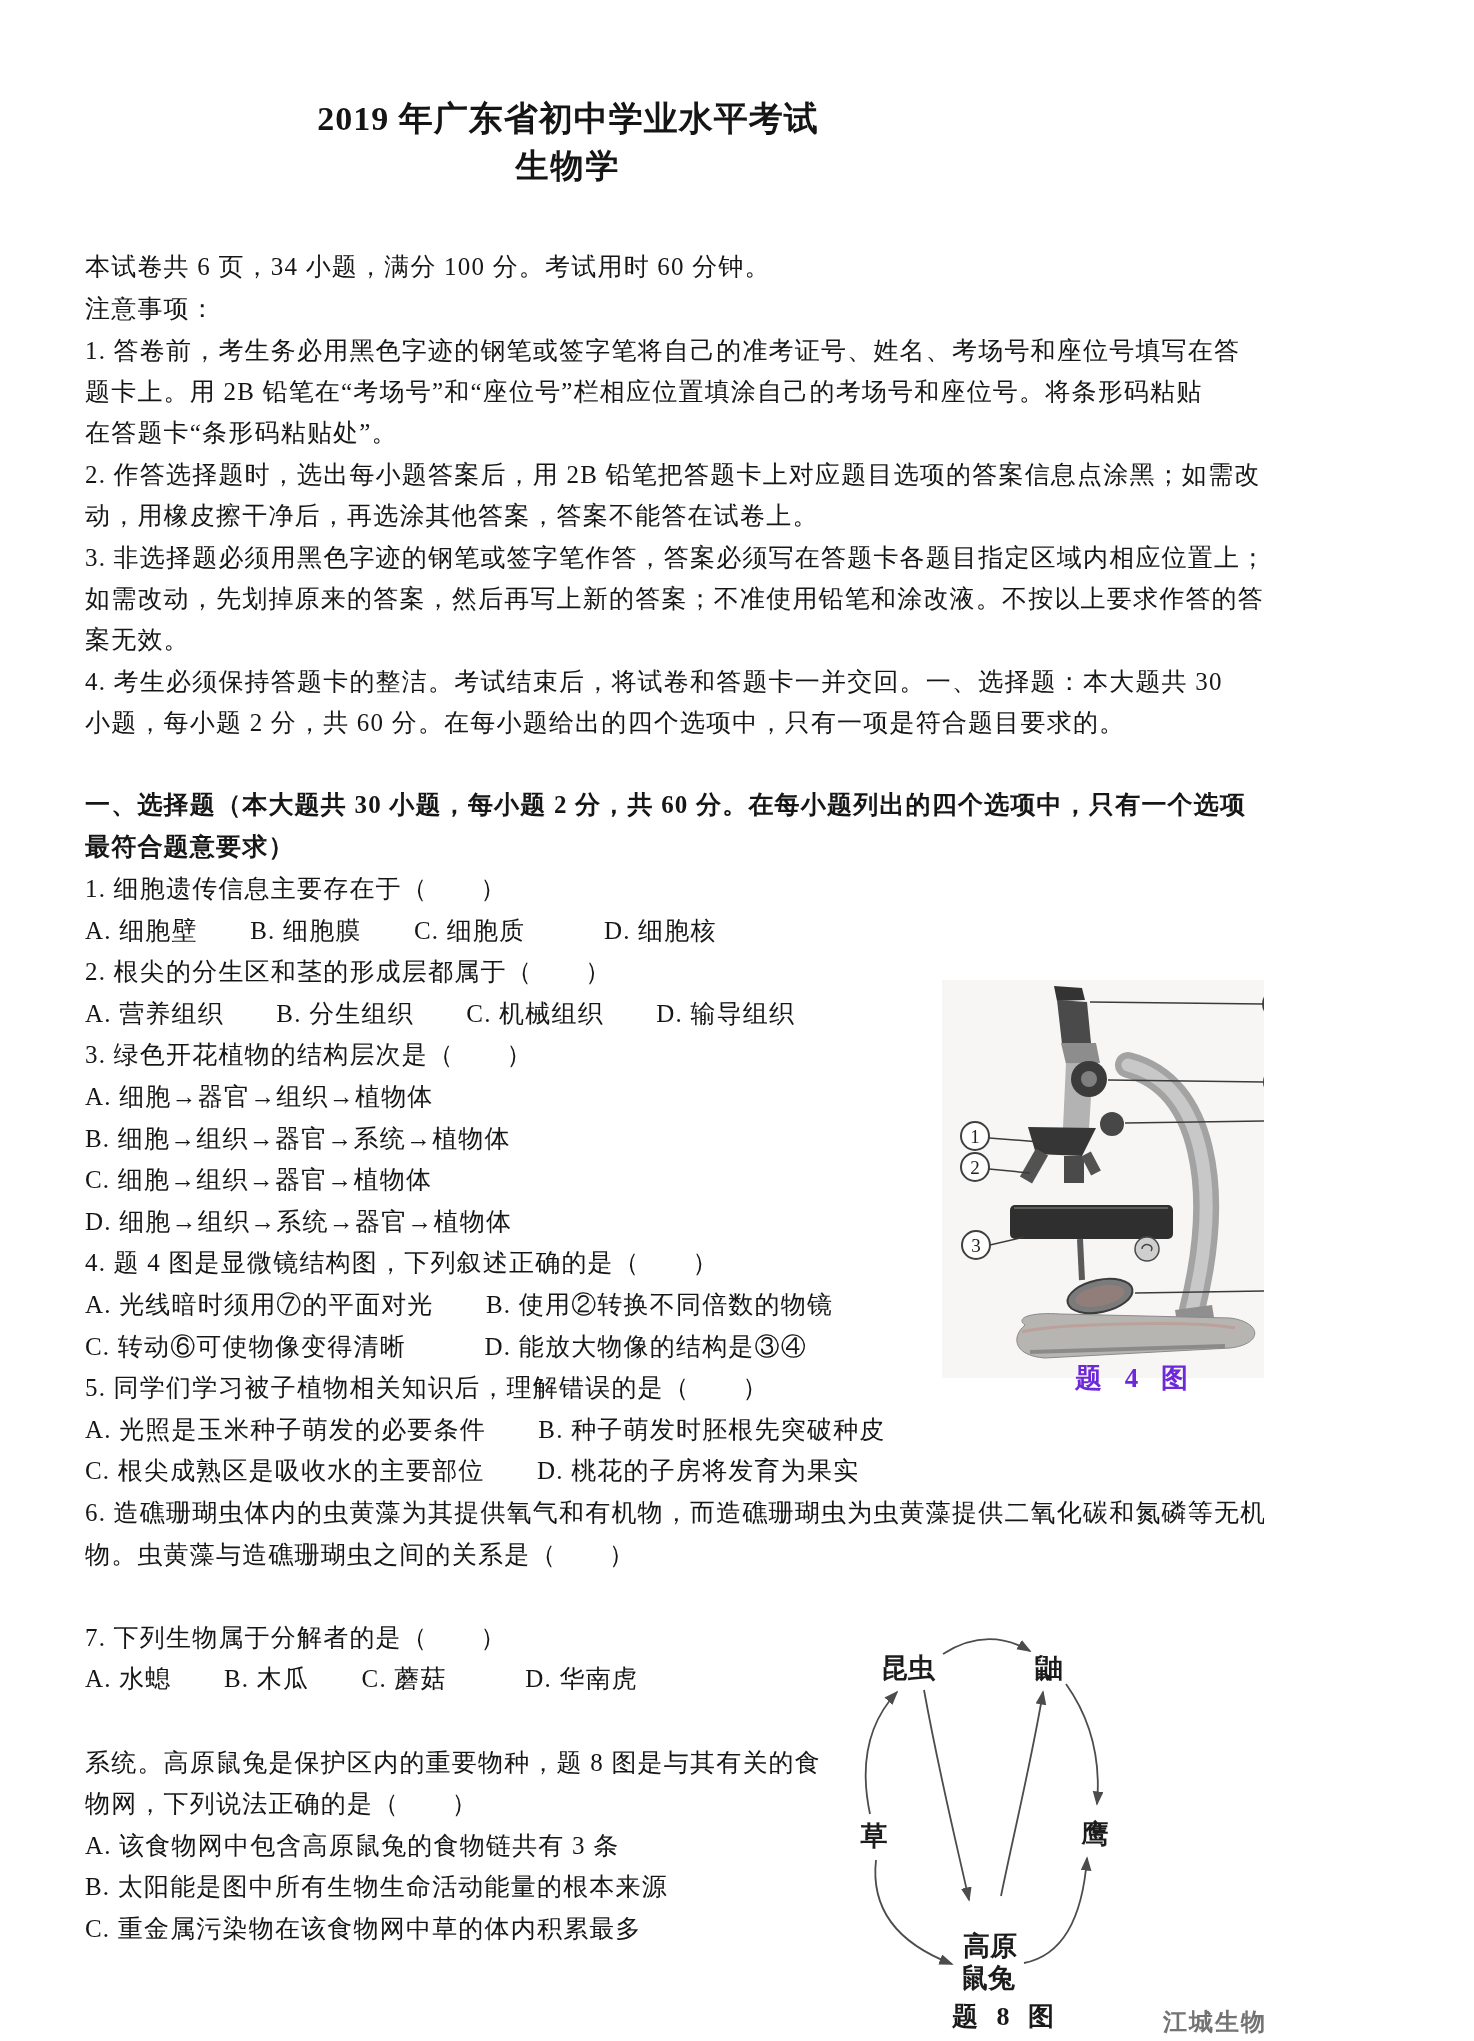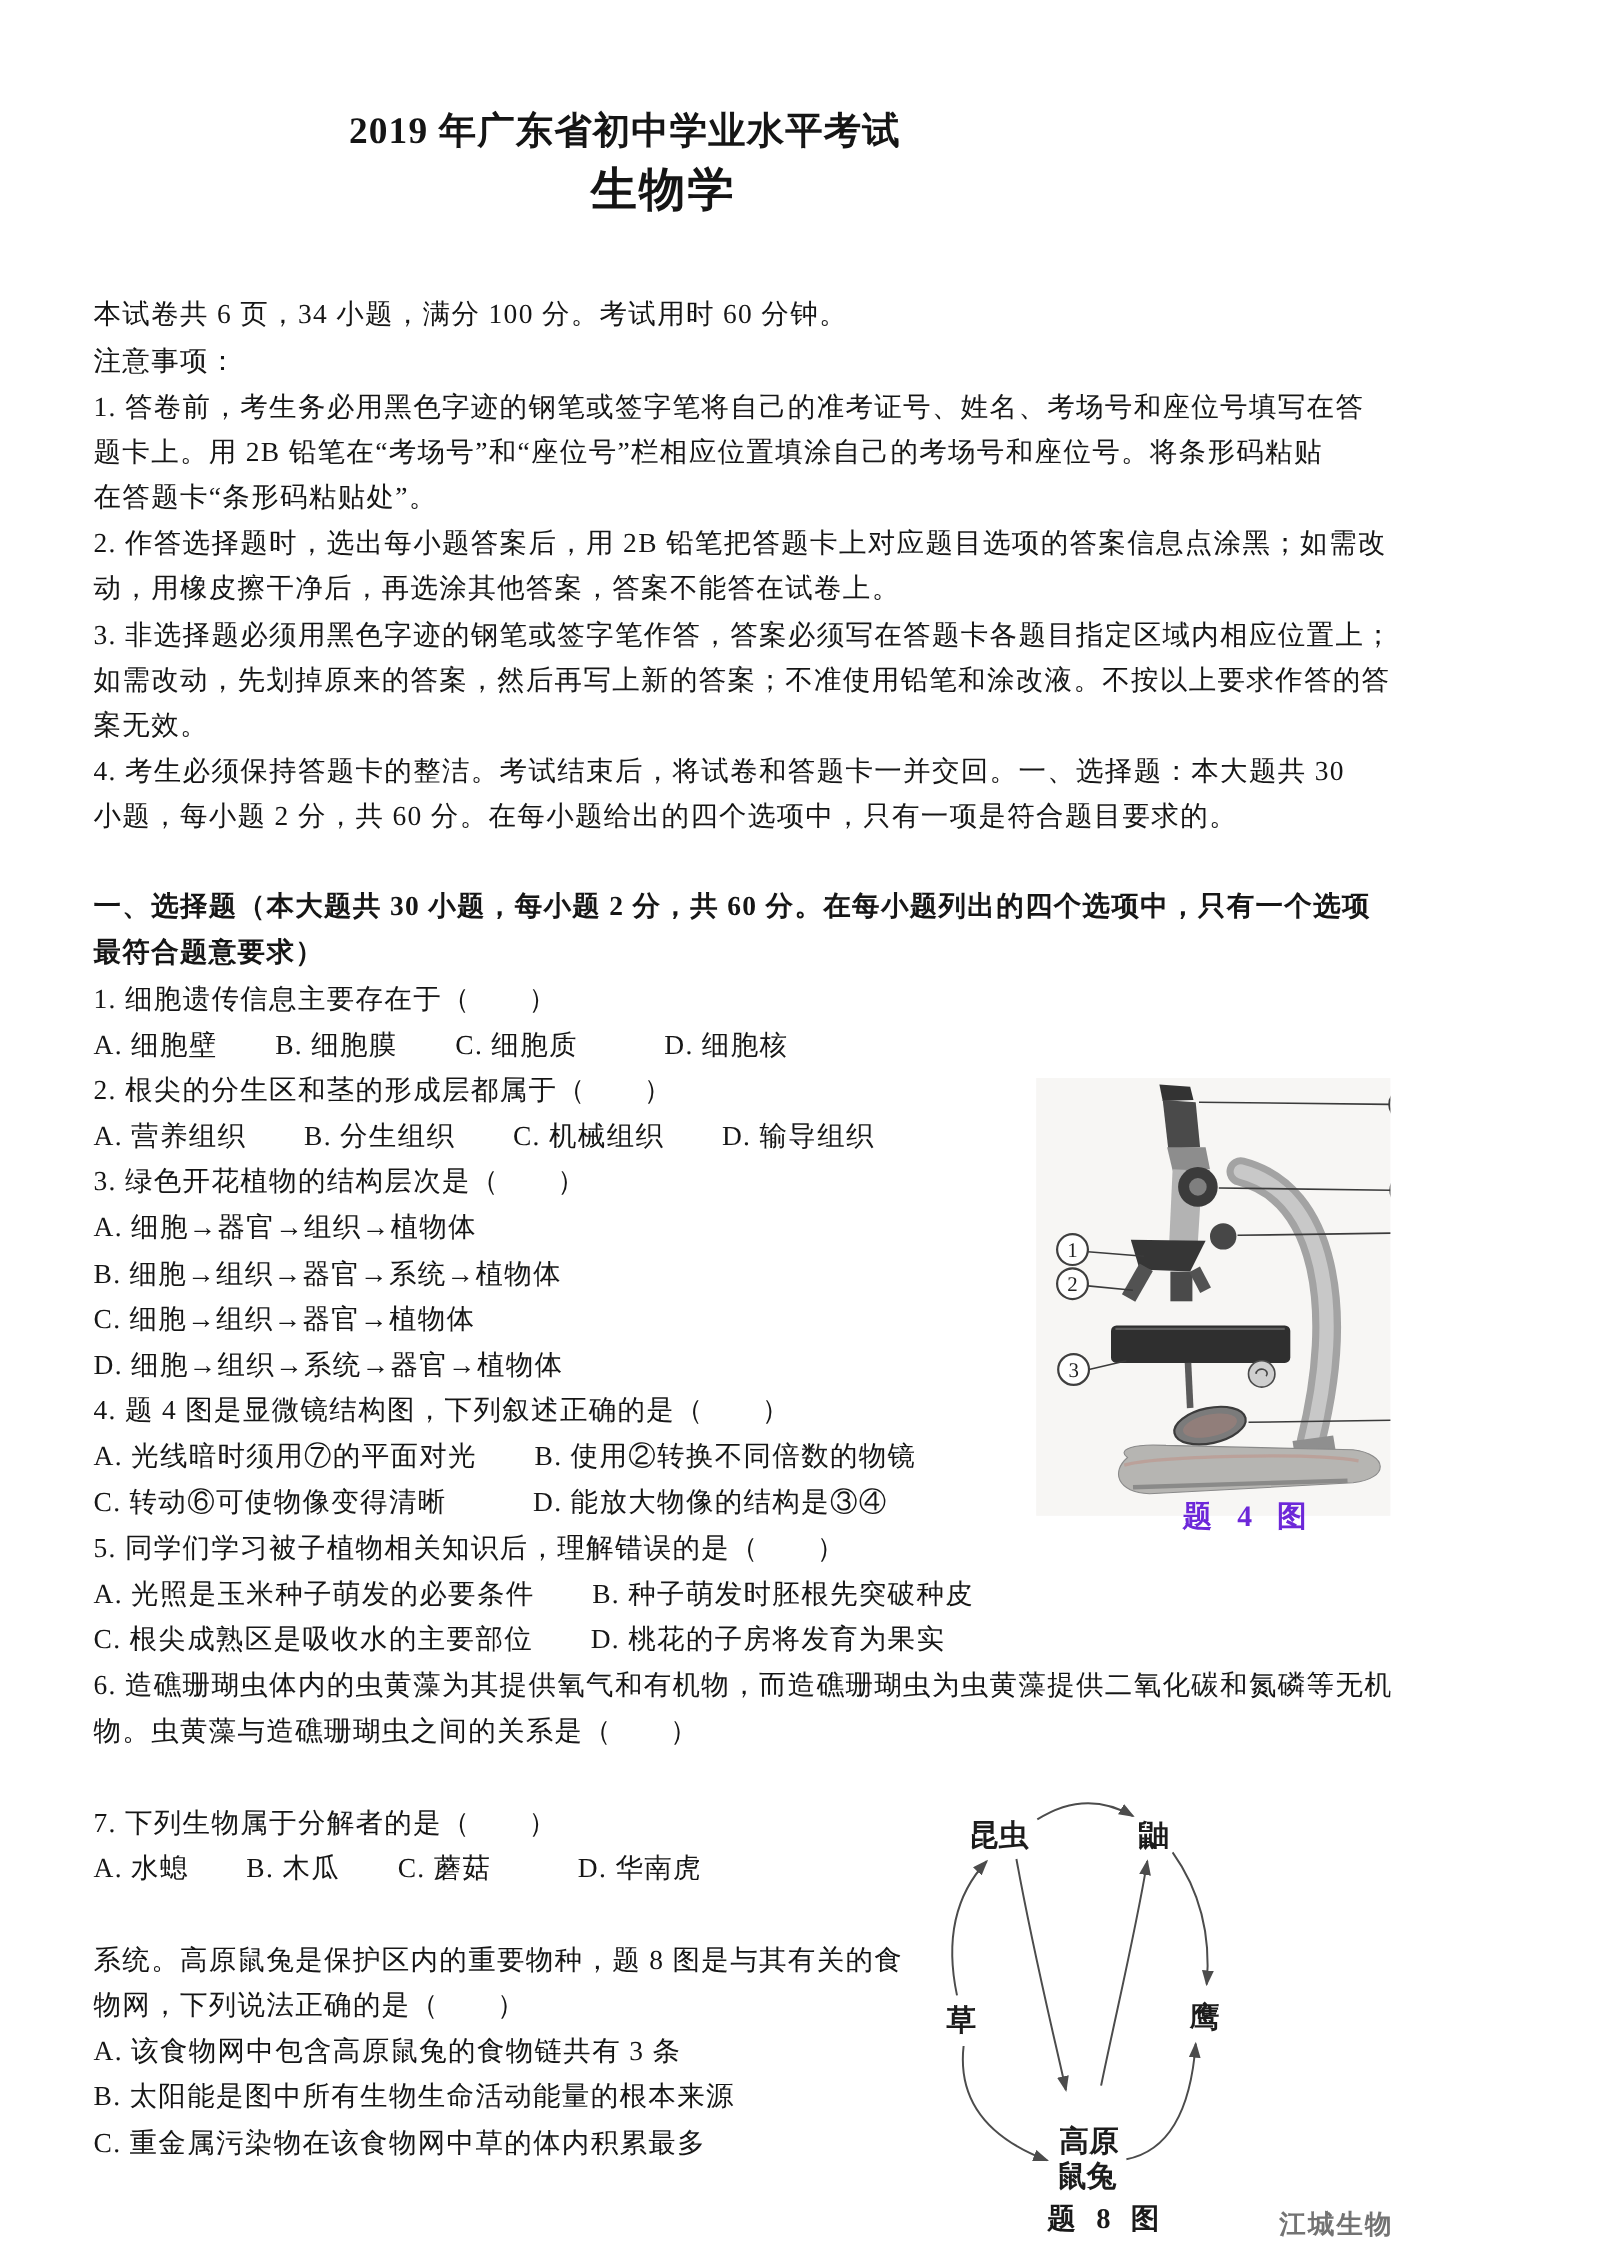--- a/index.html
+++ b/index.html
@@ -10,26 +10,26 @@
     font-family:"Liberation Serif","DejaVu Serif",serif;
     color:#151515;
     overflow:hidden;
   }
   .doc-title{
     position:absolute;left:568px;transform:translateX(-50%);
     font-size:34px;font-weight:bold;letter-spacing:1px;white-space:pre;
   }
   .doc-subtitle{
     position:absolute;left:568px;transform:translateX(-50%);
-    font-size:42px;font-weight:bold;letter-spacing:2px;white-space:pre;margin-left:35px;
+    font-size:33px;font-weight:bold;letter-spacing:2px;white-space:pre;
   }
   .line{
     position:absolute;left:85px;
     font-size:25px;line-height:30px;letter-spacing:1.2px;
-    white-space:pre;color:#161616;margin-top:20px;
+    white-space:pre;color:#161616;
   }
   .bold{font-weight:bold;font-family:Liberation Serif, serif;}
   .fig-caption4{
     position:absolute;left:1075px;top:1360px;
     font-size:27px;font-weight:600;letter-spacing:8px;
     color:#6d28d9;white-space:pre;
   }
   .fig-caption8{
     position:absolute;left:952px;top:1999px;
     font-size:26px;font-weight:600;letter-spacing:6px;

